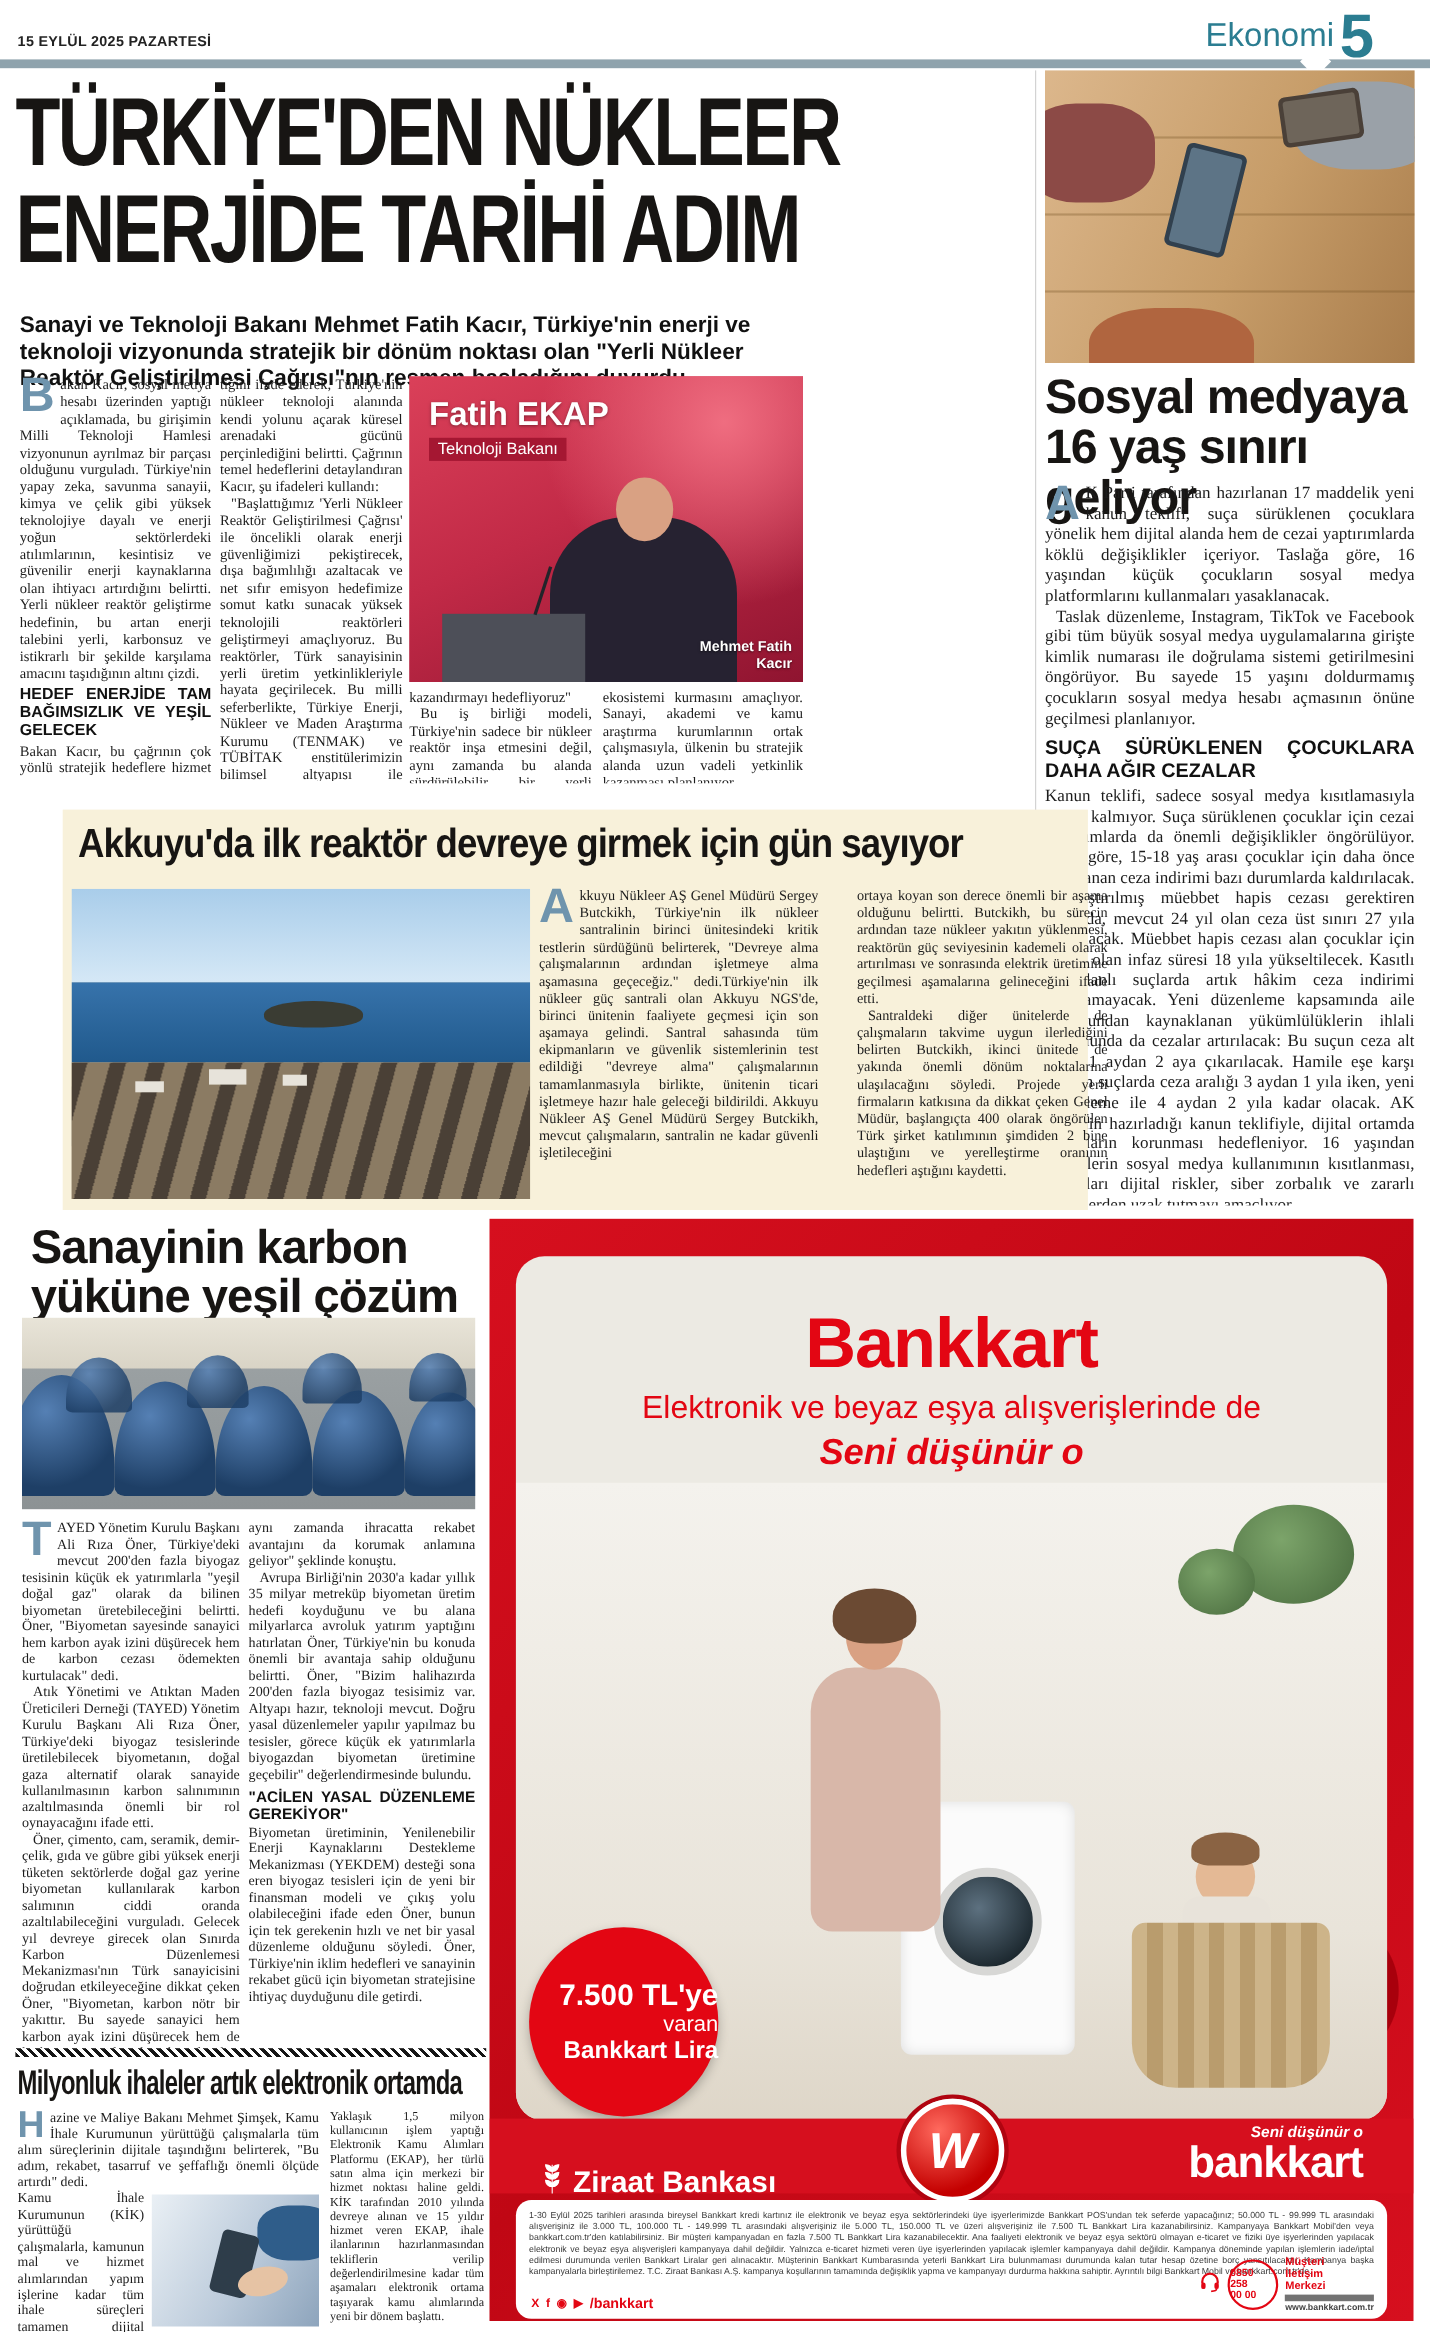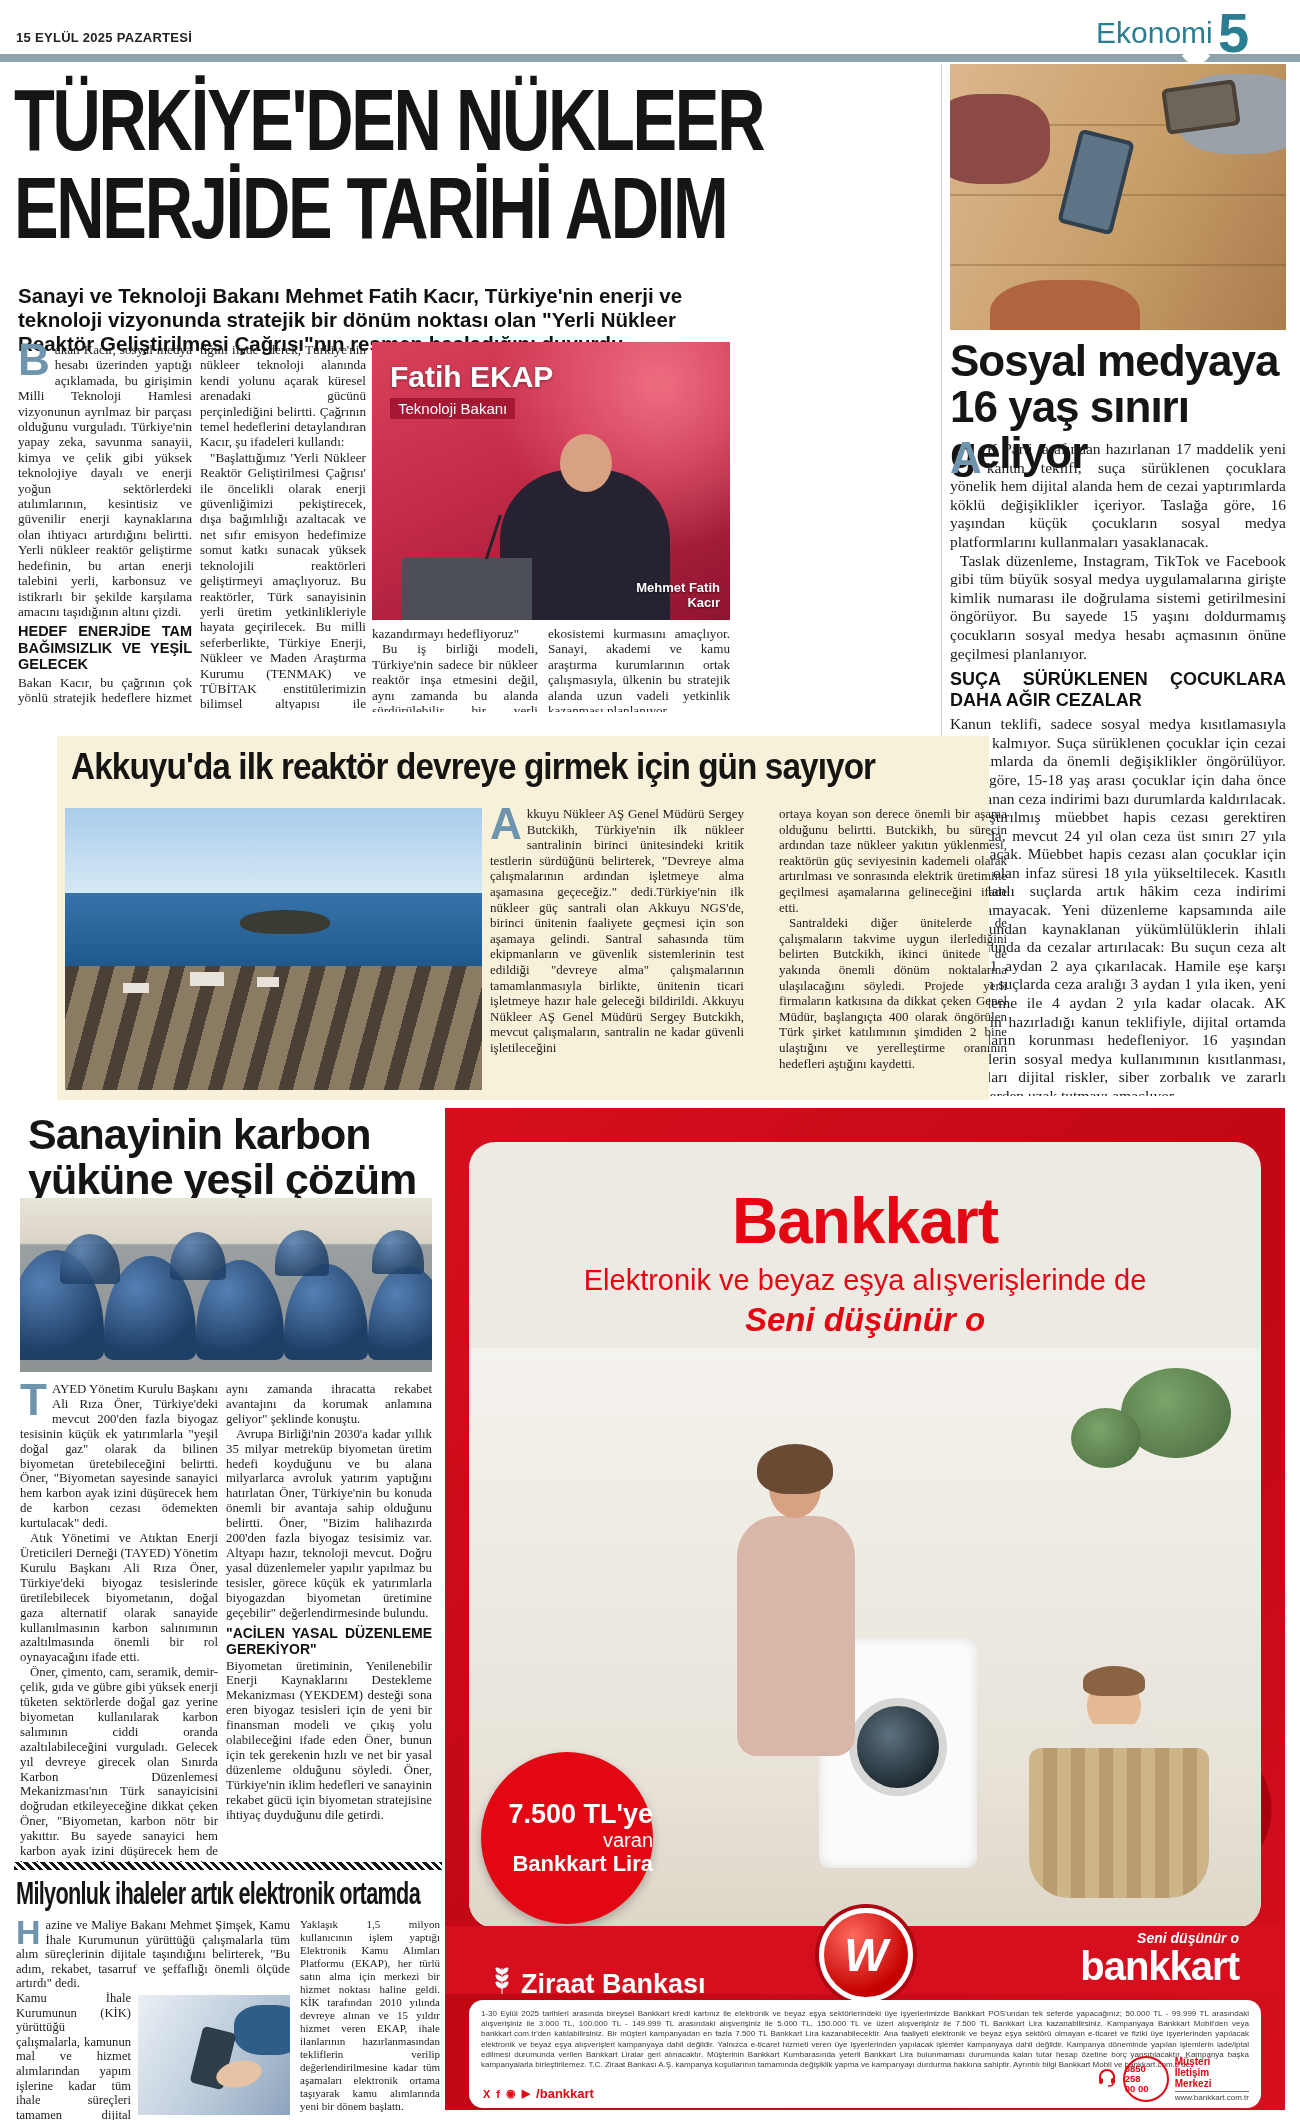--- a/index.html
+++ b/index.html
@@ -126,21 +126,21 @@
   .bk-tag { font-size:14px; font-style:italic; font-weight:bold; }
   .bk-name { font-size:40px; font-weight:bold; letter-spacing:-1px; line-height:40px; }
   .ad-card2 { position:absolute; left:24px; top:892px; width:792px; height:108px; background:#ffffff; border-radius:14px; padding:9px 12px 6px; }
   .legal { font-size:8px; line-height:10.2px; color:#3a3a3a; text-align:justify; }
   .ad-social { position:absolute; left:14px; bottom:7px; display:flex; align-items:center; gap:6px; color:#e30613; font-weight:bold; font-size:13px; }
   .ad-social .ic { font-size:11px; border-radius:3px; }
   .ad-contact { position:absolute; right:12px; bottom:6px; display:flex; align-items:center; gap:6px; }
   .phone-circle { width:46px; height:46px; border-radius:50%; border:2px solid #e30613; color:#e30613; font-size:9.5px; font-weight:bold; display:flex; flex-direction:column; align-items:flex-start; justify-content:center; line-height:10px; }
   .contact-right { text-align:left; }
   .contact-label { color:#e30613; font-size:10px; font-weight:bold; line-height:11px; width:72px; }
-  .contact-web { color:#444; font-size:8px; border-top:1px solid #737373; margin-top:2px; padding-top:1px; font-weight:normal; }
+  .contact-web { color:#444; font-size:8px; border-top:6px solid #737373; margin-top:2px; padding-top:1px; font-weight:bold; }
 </style>
 </head>
 <body>
 
 <div class="page">
 
   <div class="date">15 EYLÜL 2025 PAZARTESİ</div>
   <div class="section-label">Ekonomi</div>
   <div class="page-number">5</div>
   <div class="band"></div>
@@ -234,21 +234,21 @@
     <div class="tank" style="left:176px;top:62px;width:88px;height:100px;"></div>
     <div class="tank" style="left:264px;top:66px;width:84px;height:96px;"></div>
     <div class="tank" style="left:348px;top:68px;width:80px;height:94px;"></div>
     <div class="tank" style="left:40px;top:36px;width:60px;height:50px;opacity:.85;"></div>
     <div class="tank" style="left:150px;top:34px;width:56px;height:48px;opacity:.85;"></div>
     <div class="tank" style="left:255px;top:32px;width:54px;height:46px;opacity:.85;"></div>
     <div class="tank" style="left:352px;top:32px;width:52px;height:44px;opacity:.85;"></div>
   </div>
   <div class="kb-col kb-col1 serif">
     <p><span class="dropcap">T</span><span>AYED Yönetim Kurulu Başkanı Ali Rıza Öner, Türkiye'deki mevcut 200'den fazla biyogaz tesisinin küçük ek yatırımlarla "yeşil doğal gaz" olarak da bilinen biyometan üretebileceğini belirtti. Öner, "Biyometan sayesinde sanayici hem karbon ayak izini düşürecek hem de karbon cezası ödemekten kurtulacak" dedi.</span></p>
-    <p>Atık Yönetimi ve Atıktan Enerji Üreticileri Derneği (TAYED) Yönetim Kurulu Başkanı Ali Rıza Öner, Türkiye'deki biyogaz tesislerinde üretilebilecek biyometanın, doğal gaza alternatif olarak sanayide kullanılmasının karbon salınımının azaltılmasında önemli bir rol oynayacağını ifade etti.</p>
+    <p>Atık Yönetimi ve Atıktan Maden Üreticileri Derneği (TAYED) Yönetim Kurulu Başkanı Ali Rıza Öner, Türkiye'deki biyogaz tesislerinde üretilebilecek biyometanın, doğal gaza alternatif olarak sanayide kullanılmasının karbon salınımının azaltılmasında önemli bir rol oynayacağını ifade etti.</p>
     <p>Öner, çimento, cam, seramik, demir-çelik, gıda ve gübre gibi yüksek enerji tüketen sektörlerde doğal gaz yerine biyometan kullanılarak karbon salımının ciddi oranda azaltılabileceğini vurguladı. Gelecek yıl devreye girecek olan Sınırda Karbon Düzenlemesi Mekanizması'nın Türk sanayicisini doğrudan etkileyeceğine dikkat çeken Öner, "Biyometan, karbon nötr bir yakıttır. Bu sayede sanayici hem karbon ayak izini düşürecek hem de karbon cezası ödemekten kurtulacak.</p>
   </div>
   <div class="kb-col kb-col2 serif">
     <p>aynı zamanda ihracatta rekabet avantajını da korumak anlamına geliyor" şeklinde konuştu.</p>
     <p>Avrupa Birliği'nin 2030'a kadar yıllık 35 milyar metreküp biyometan üretim hedefi koyduğunu ve bu alana milyarlarca avroluk yatırım yaptığını hatırlatan Öner, Türkiye'nin bu konuda önemli bir avantaja sahip olduğunu belirtti. Öner, "Bizim halihazırda 200'den fazla biyogaz tesisimiz var. Altyapı hazır, teknoloji mevcut. Doğru yasal düzenlemeler yapılır yapılmaz bu tesisler, görece küçük ek yatırımlarla biyogazdan biyometan üretimine geçebilir" değerlendirmesinde bulundu.</p>
     <div class="colhead kb-colhead">"ACİLEN YASAL DÜZENLEME GEREKİYOR"</div>
     <p>Biyometan üretiminin, Yenilenebilir Enerji Kaynaklarını Destekleme Mekanizması (YEKDEM) desteği sona eren biyogaz tesisleri için de yeni bir finansman modeli ve çıkış yolu olabileceğini ifade eden Öner, bunun için tek gerekenin hızlı ve net bir yasal düzenleme olduğunu söyledi. Öner, Türkiye'nin iklim hedefleri ve sanayinin rekabet gücü için biyometan stratejisine ihtiyaç duyduğunu dile getirdi.</p>
   </div>
 
   <div class="zigzag"></div>

